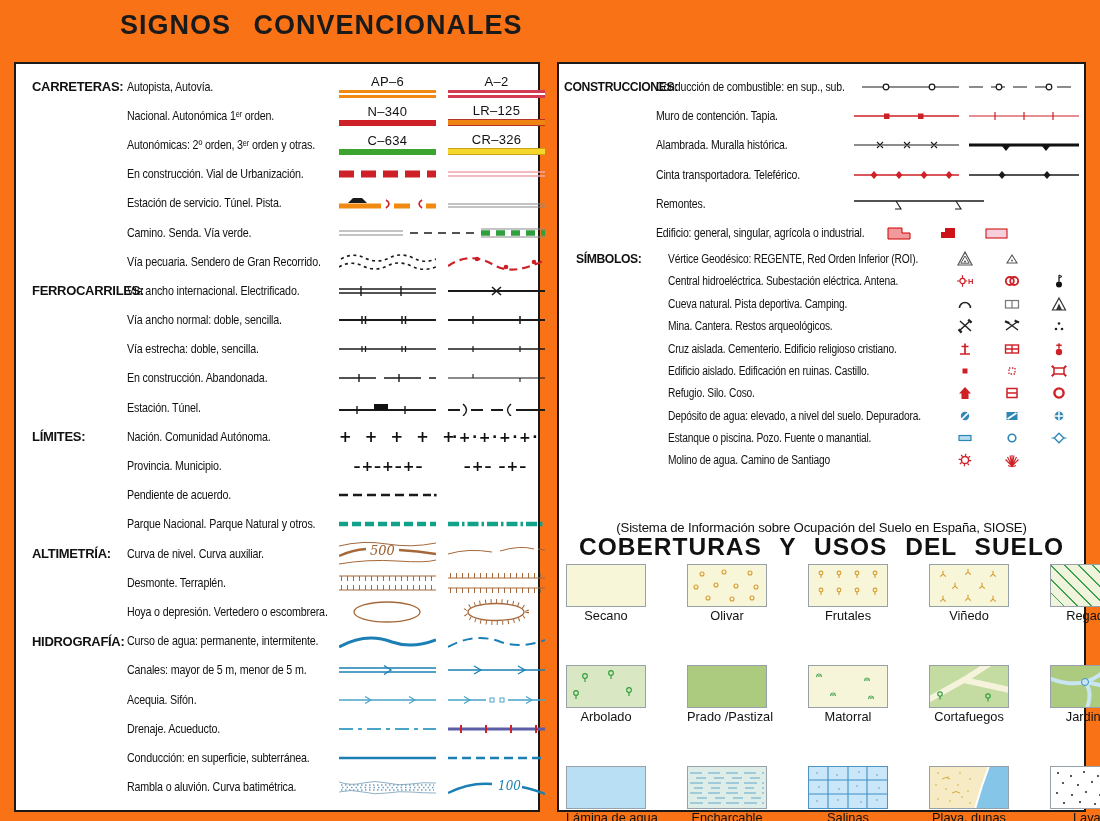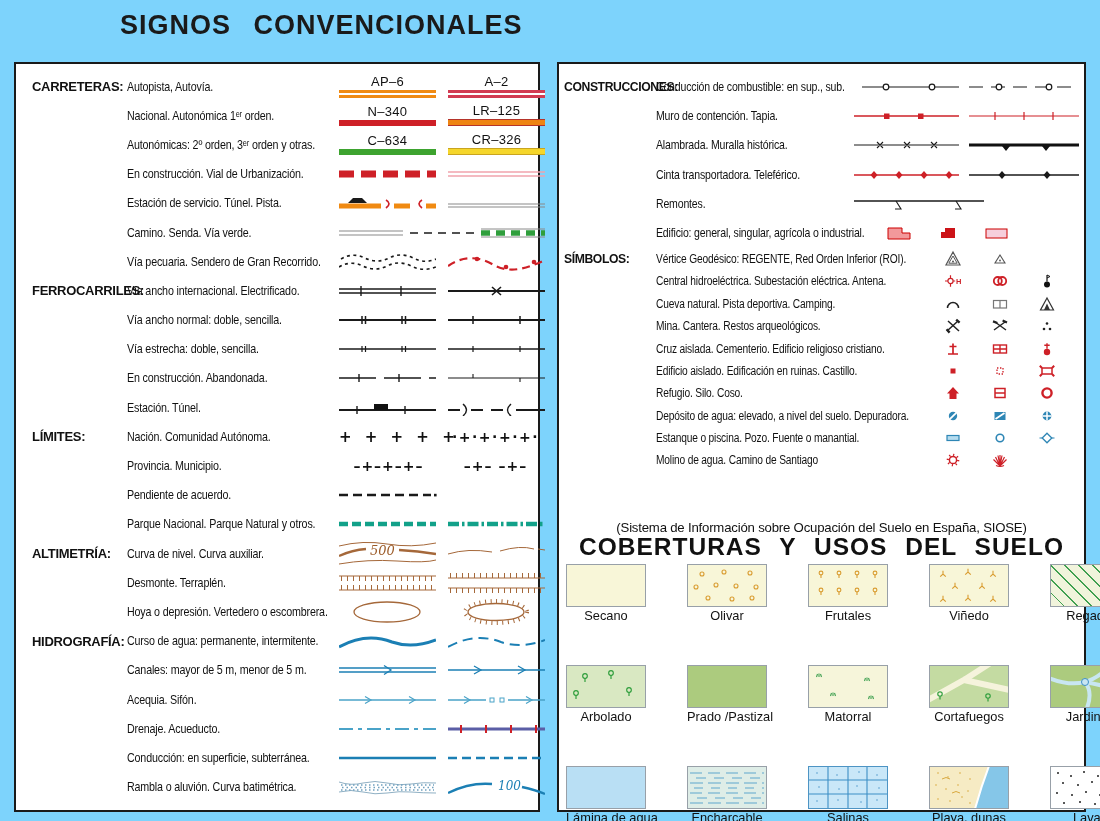--- a/index.html
+++ b/index.html
@@ -1,17 +1,17 @@
 <!DOCTYPE html>
 <html><head>
 <meta charset="utf-8">
 <style>
   html,body{margin:0;padding:0;background:#fff;}
   body{font-family:"Liberation Sans","DejaVu Sans",sans-serif;color:#111;}
-  #canvas{position:relative;width:1100px;height:821px;background:#7dd3fc;overflow:hidden;}
+  #canvas{position:relative;width:1100px;height:821px;background:#f97316;overflow:hidden;}
   #main-title{position:absolute;left:120px;top:10px;font-size:27px;font-weight:bold;letter-spacing:1px;word-spacing:14px;color:#1a1a1a;}
   .panel{position:absolute;top:62px;border:2px solid #1a1a1a;background:#fff;box-sizing:border-box;}
   #left-panel{left:14px;width:526px;height:750px;padding-top:8px;}
   #right-panel{left:557px;width:529px;height:750px;padding-top:8px;}
   svg{display:block;}
   
   .lrow{height:29.2px;display:flex;align-items:center;padding-left:16px;}
   .sec{width:95px;flex:none;font-weight:bold;font-size:13px;letter-spacing:-0.3px;white-space:nowrap;}
   .desc{flex:none;width:212px;font-size:12.6px;letter-spacing:-0.2px;white-space:nowrap;transform:scaleX(.85);transform-origin:0 50%;}
   .syms{flex:none;width:206px;display:flex;justify-content:space-between;align-items:center;}
@@ -24,21 +24,21 @@
   .rl-n{height:6px;background:#CE2027;}
   .rl-lr{height:5px;background:#EE8412;border-top:1px solid #B5342A;border-bottom:1px solid #B5342A;}
   .rl-c{height:6px;background:#3DA32F;}
   .rl-cr{height:5px;background:#F5D62B;border-top:1px solid #C9A41F;border-bottom:1px solid #C9A41F;}
   .lim{font-family:"DejaVu Sans",sans-serif;font-weight:bold;font-size:14px;width:99px;text-align:center;white-space:nowrap;}
   .lim.n1{font-size:15px;letter-spacing:4px;}
   .lim.n2{letter-spacing:1.5px;}
   .lim.p1{letter-spacing:1px;}
   
   .crow{height:29.3px;display:flex;align-items:center;padding-left:5px;}
-  .srow{height:22.4px;display:flex;align-items:center;padding-left:5px;}
+  .srow{height:22.4px;display:flex;align-items:center;padding-left:17px;}
   .rsec{width:92px;flex:none;font-weight:bold;font-size:12.2px;letter-spacing:-0.4px;white-space:nowrap;}
   .rdesc{flex:none;font-size:12.4px;letter-spacing:-0.2px;white-space:nowrap;transform:scaleX(.85);transform-origin:0 50%;}
   .crow .rdesc{width:198px;}
   .srow .rdesc{width:288px;font-size:12px;}
   .csyms{flex:none;width:225px;display:flex;justify-content:space-between;align-items:center;}
   .csyms.bld{justify-content:flex-start;gap:26px;padding-left:32px;}
   .sicons{flex:none;width:112px;margin-right:24px;display:flex;justify-content:space-between;align-items:center;}
   .ic{width:18px;height:18px;flex:none;}
   
   #lc-title{position:absolute;left:0;top:469px;width:100%;text-align:center;font-size:24.5px;font-weight:bold;letter-spacing:1px;word-spacing:10px;}

